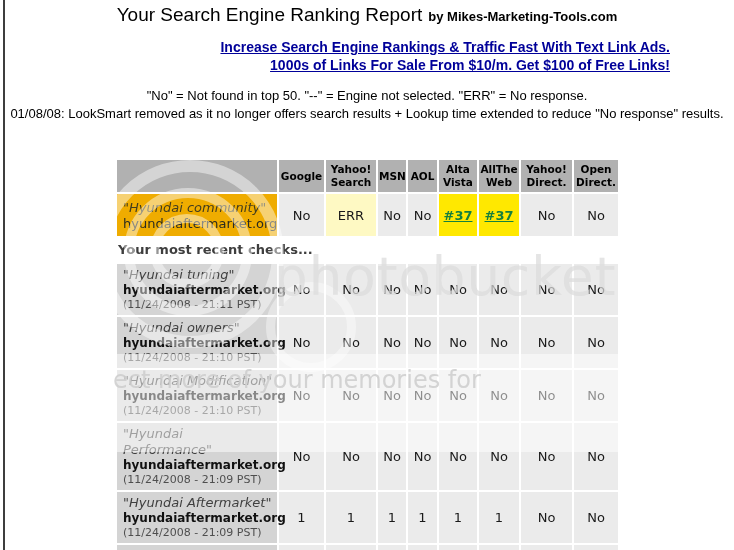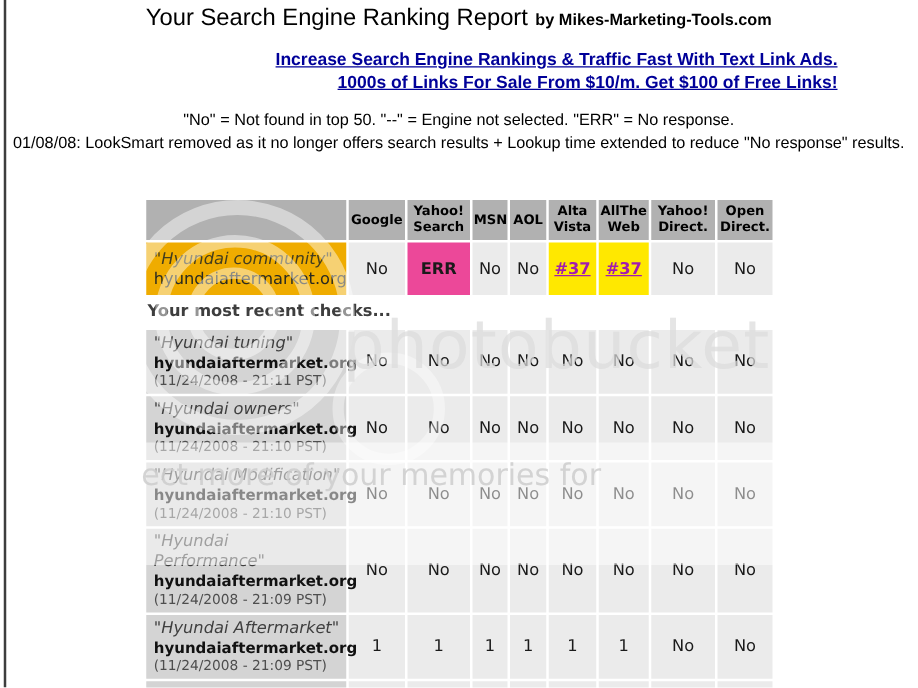--- a/index.html
+++ b/index.html
@@ -29,23 +29,23 @@
   table{border-collapse:separate;border-spacing:2px;table-layout:fixed;width:505px;}
   col.c-kw{width:160px;} col.c0{width:45px;} col.c1{width:50px;} col.c2{width:28px;}
   col.c3{width:29px;} col.c4{width:38px;} col.c5{width:40px;} col.c6{width:51px;} col.c7{width:44px;}
 
   th.eng{background:#b1b1b1;color:#000;font-size:10.5px;font-weight:bold;
     height:30px;padding:0 1px;text-align:center;line-height:13px;}
   th.blank{background:#b1b1b1;height:30px;}
 
   td.c{background:#ebebeb;text-align:center;font-size:13px;color:#1a1a1a;height:44px;}
   tr.current td.c{height:36px;}
-  td.err{background:#ec4899;font-weight:bold;}
+  td.err{background:#fef9c3;}
   td.hit{background:#ffe800;}
-  td.hit a{color:#a21caf;font-weight:bold;text-decoration:underline;cursor:pointer;font-size:13px;text-align:center;}
+  td.hit a{color:#15803d;font-weight:bold;text-decoration:underline;cursor:pointer;font-size:13px;text-align:center;}
 
   td.kw{background:#d4d4d4;padding:3px 3px 3px 6px;vertical-align:middle;height:44px;}
   td.kw .k{display:block;font-style:italic;font-size:13px;color:#3f3f3f;line-height:16px;}
   td.kw .d{display:block;font-weight:bold;font-size:12px;color:#111;line-height:15px;}
   td.kw .dt{display:block;font-size:11px;color:#4e4e4e;line-height:14px;}
 
   tr.current td.kw{background:#efac00;height:36px;}
   tr.current td.kw .k{color:#433d1e;}
   tr.current td.kw .d{font-weight:normal;font-size:13px;color:#2b2b20;}
 

